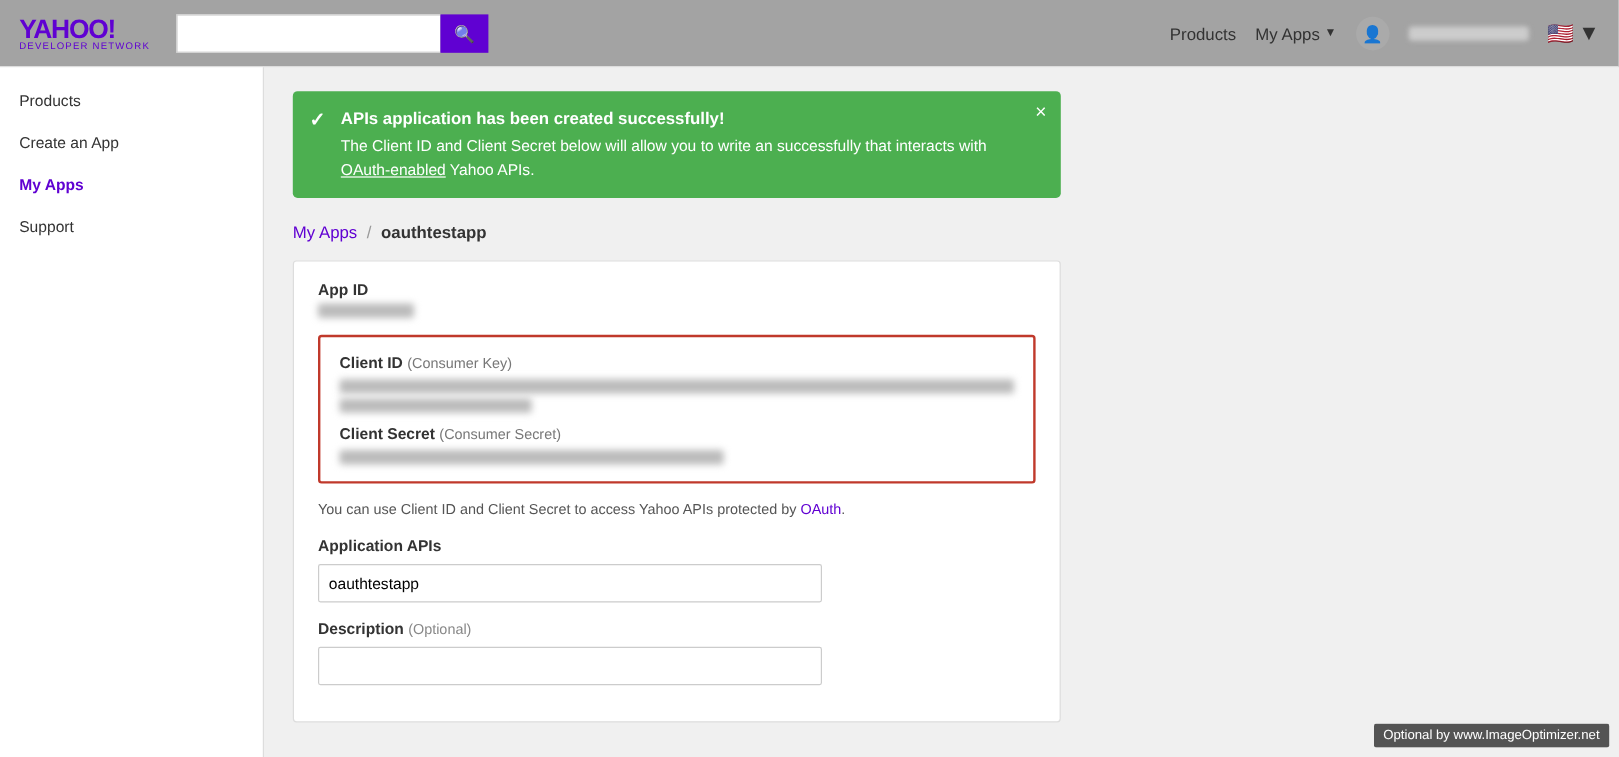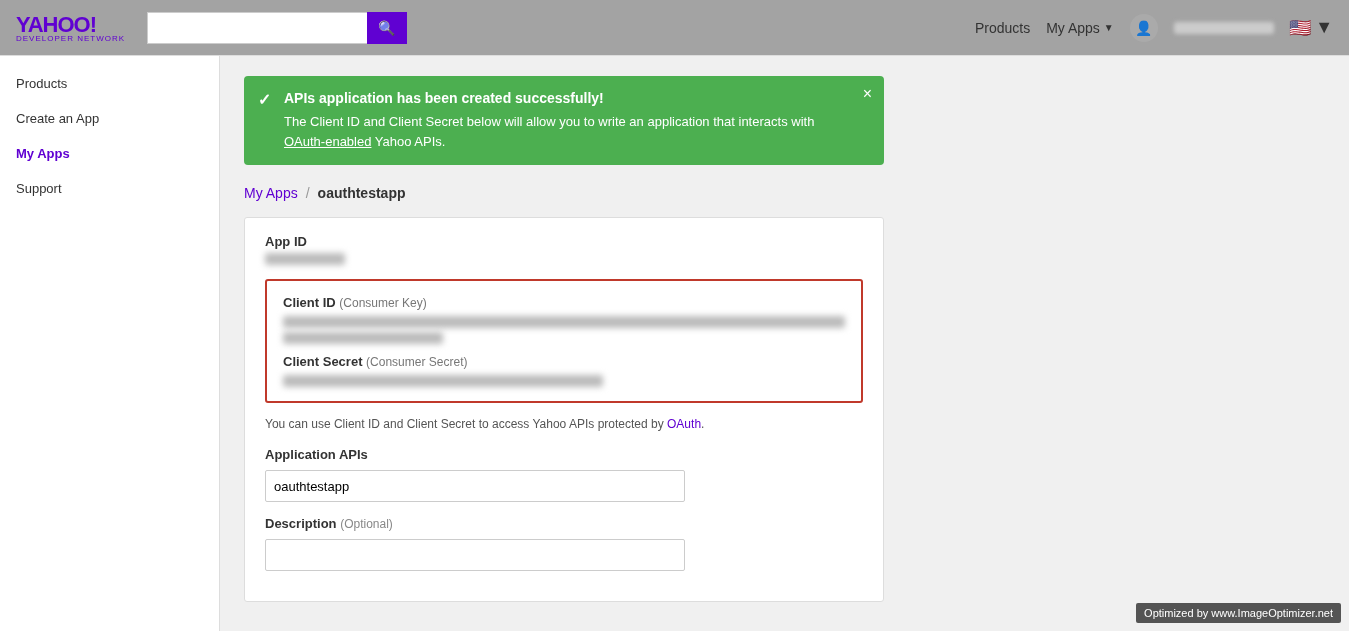--- a/index.html
+++ b/index.html
@@ -355,21 +355,21 @@
     <a class="sidebar-item">Support</a>
   </nav>
 
   <main class="main-content">
 
     <div class="alert-success">
       <span class="alert-check">✓</span>
       <button class="alert-close">×</button>
       <div class="alert-title">APIs application has been created successfully!</div>
       <div class="alert-body">
-        <span>The Client ID and Client Secret below will allow you to write an application that interacts with </span><a class="alert-link">OAuth-enabled</a><span> Yahoo APIs.</span>
+        <span>The Client ID and Client Secret below will allow you to write an successfully that interacts with </span><a class="alert-link">OAuth-enabled</a><span> Yahoo APIs.</span>
       </div>
     </div>
 
     <div class="breadcrumb">
       <a class="breadcrumb-link">My Apps</a>
       <span class="breadcrumb-sep">/</span>
       <span class="breadcrumb-current">oauthtestapp</span>
     </div>
 
     <div class="app-card">
@@ -407,13 +407,13 @@
         <span>Description</span>
         <span class="section-sublabel">(Optional)</span>
       </div>
       <input class="text-input" type="text" style="">
 
     </div>
 
   </main>
 </div>
 
-<div class="optimizer-badge">Optimized by www.ImageOptimizer.net</div>
+<div class="optimizer-badge">Optional by www.ImageOptimizer.net</div>
 
 </body></html>

